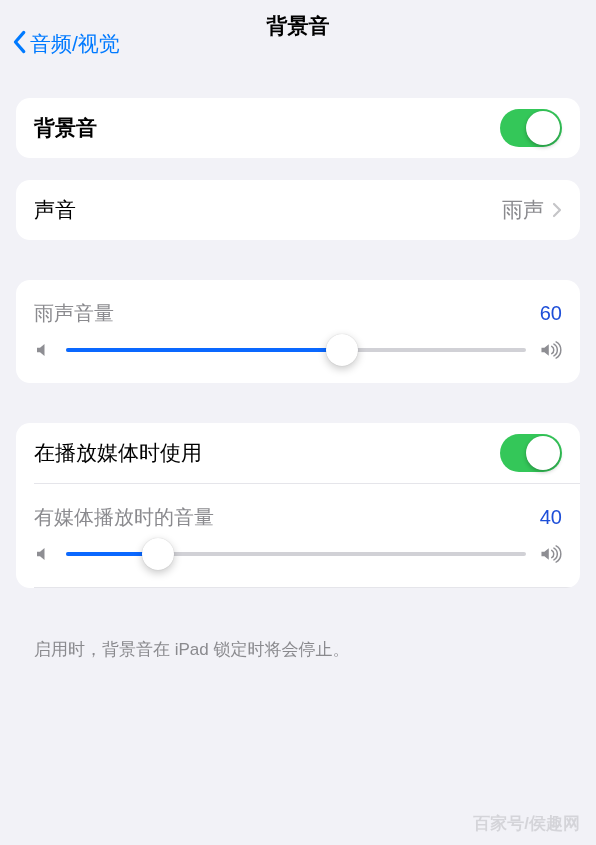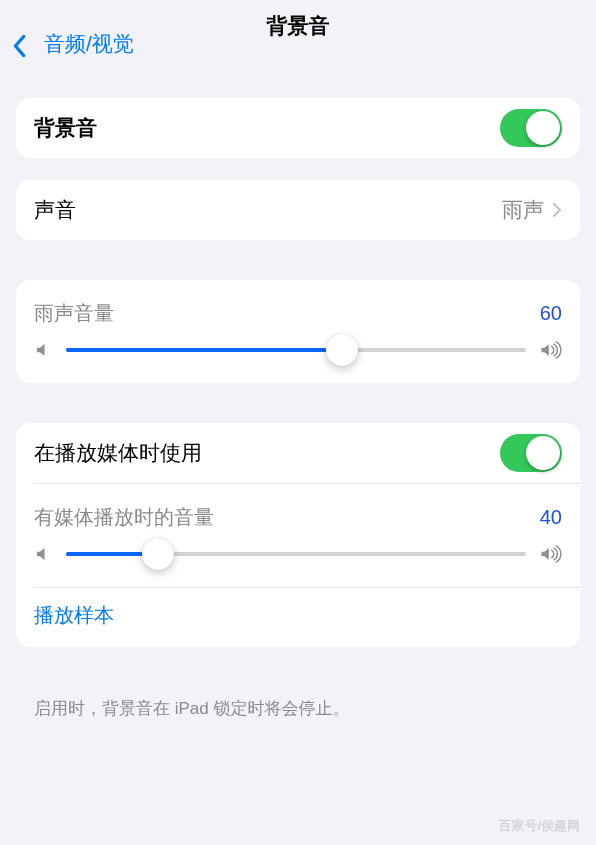--- a/index.html
+++ b/index.html
@@ -14,24 +14,24 @@
     
     .navbar {
       height: 52px;
       display: flex;
       align-items: center;
       position: relative;
       padding: 0 10px;
     }
     .back-area {
       display: flex;
-      align-items: flex-end;
+      align-items: flex-start;
       color: #007aff;
       font-size: 21px;
-      gap: 16px;
+      gap: 2px;
       cursor: pointer;
       margin-top: 36px;
     }
     .back-chev { display:flex; align-items:center; }
     .nav-title {
       position: absolute;
       left: 0; right: 0;
       text-align: center;
       font-size: 21px;
       font-weight: 600;
@@ -142,21 +142,21 @@
     }
     .footer-note {
       padding: 10px 18px 0 18px;
       font-size: 17px;
       color: #8a8a8e;
     }
     .watermark {
       position: absolute;
       right: 16px;
       bottom: 10px;
-      font-size: 13px;
+      font-size: 17px;
       color: rgba(0,0,0,.12);
       letter-spacing: 0;
       pointer-events: none;
       font-weight: bold;
     }
   </style>
 </head>
 <body>
 
 <div class="navbar">
@@ -252,21 +252,20 @@
       <span class="spk">
         <svg width="22" height="18" viewBox="0 0 30 24">
             <path fill="#8e8e93" d="M2 9v6h4l6 5V4L6 9H2z"></path>
             <path d="M16 7c1.8 1 2.8 2.8 2.8 5s-1 4-2.8 5" stroke="#8e8e93" stroke-width="2" fill="none" stroke-linecap="round"></path>
             <path d="M19 4c3 1.6 4.6 4.6 4.6 8s-1.6 6.4-4.6 8" stroke="#8e8e93" stroke-width="2" fill="none" stroke-linecap="round"></path>
             <path d="M22 1c4.2 2.2 6.4 6.4 6.4 11s-2.2 8.8-6.4 11" stroke="#8e8e93" stroke-width="2" fill="none" stroke-linecap="round"></path>
           </svg>
       </span>
     </div>
     <div class="hr"></div>
-    <div class="link">播放样本</div>
   </div>
 
   <div class="spacer-md"></div>
 
   <div class="footer-note">启用时，背景音在 iPad 锁定时将会停止。</div>
 
 </div>
 
 <div class="watermark">百家号/侯趣网</div>
 

